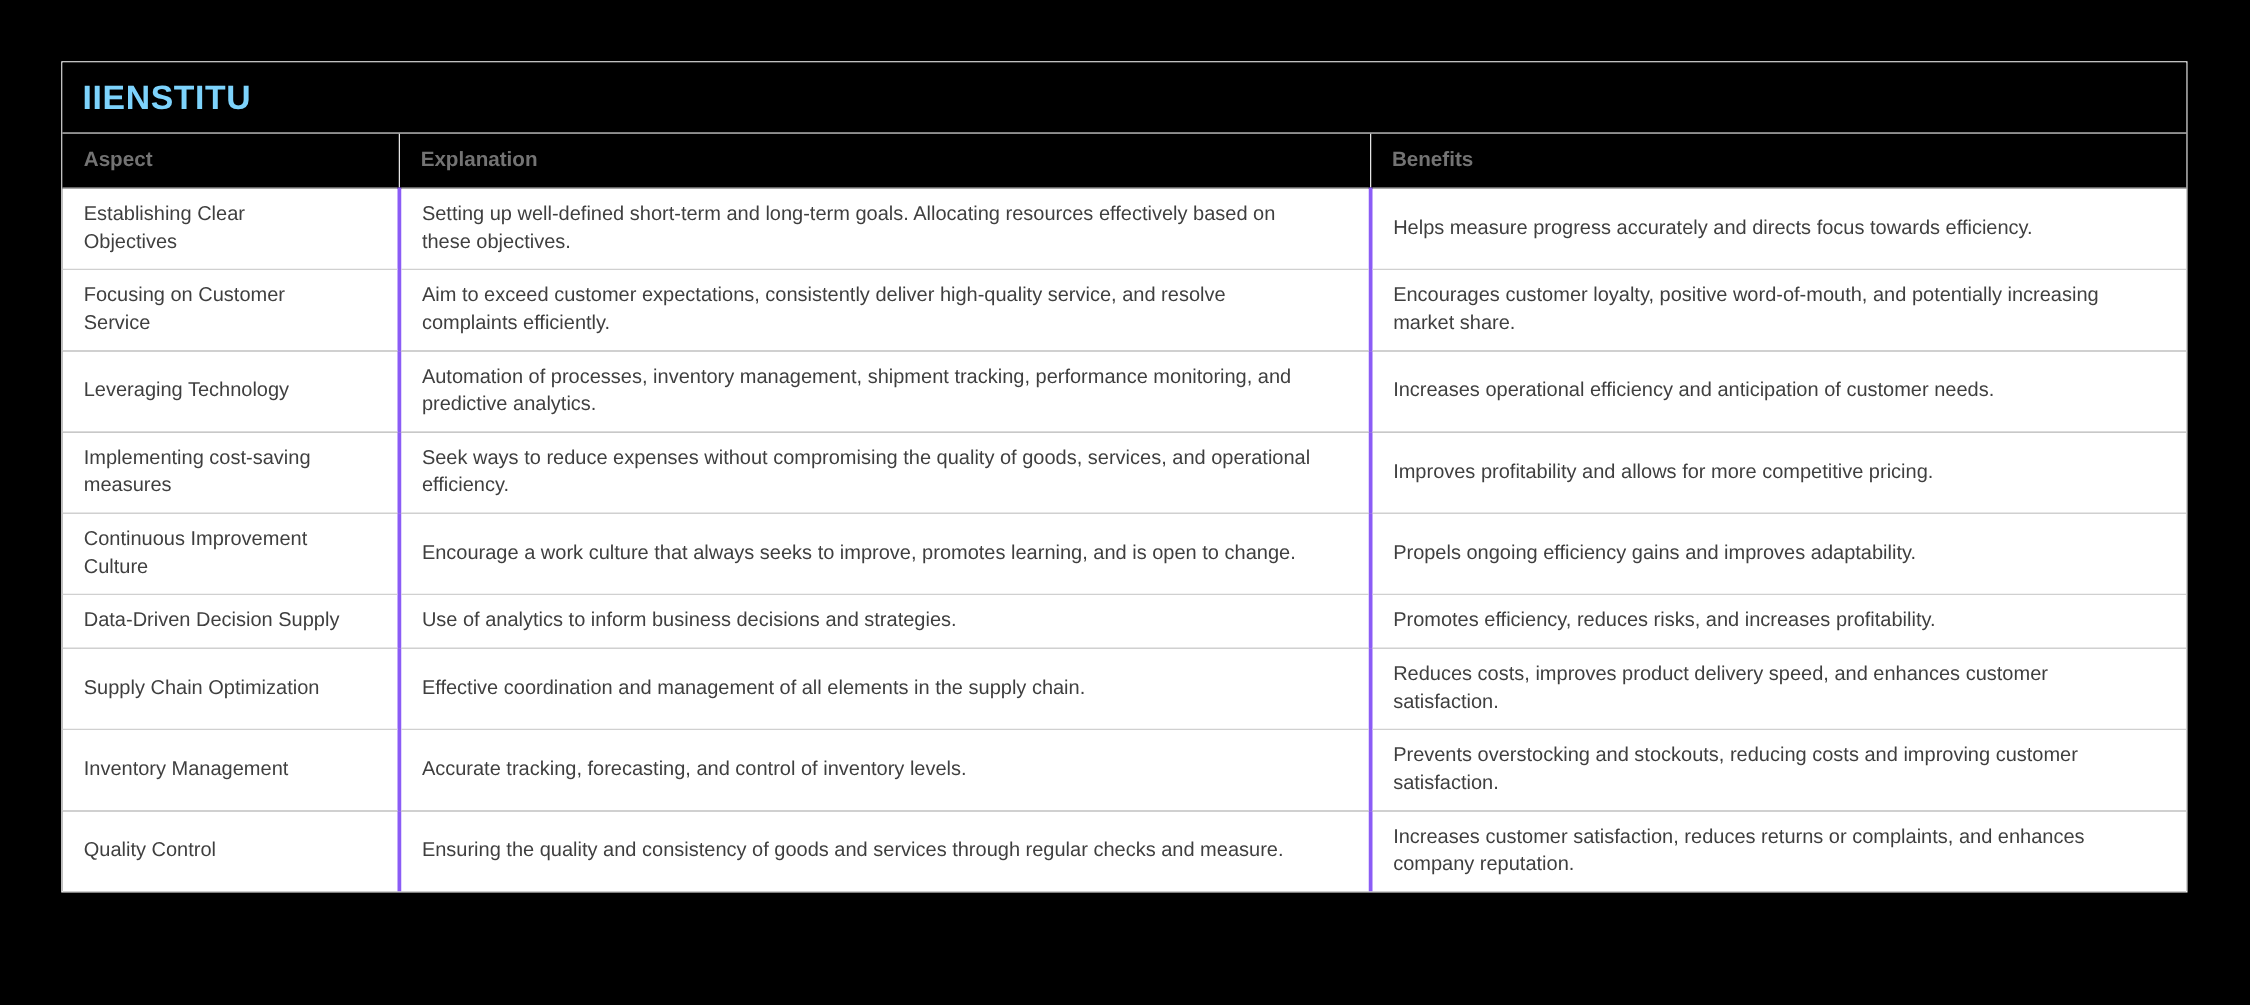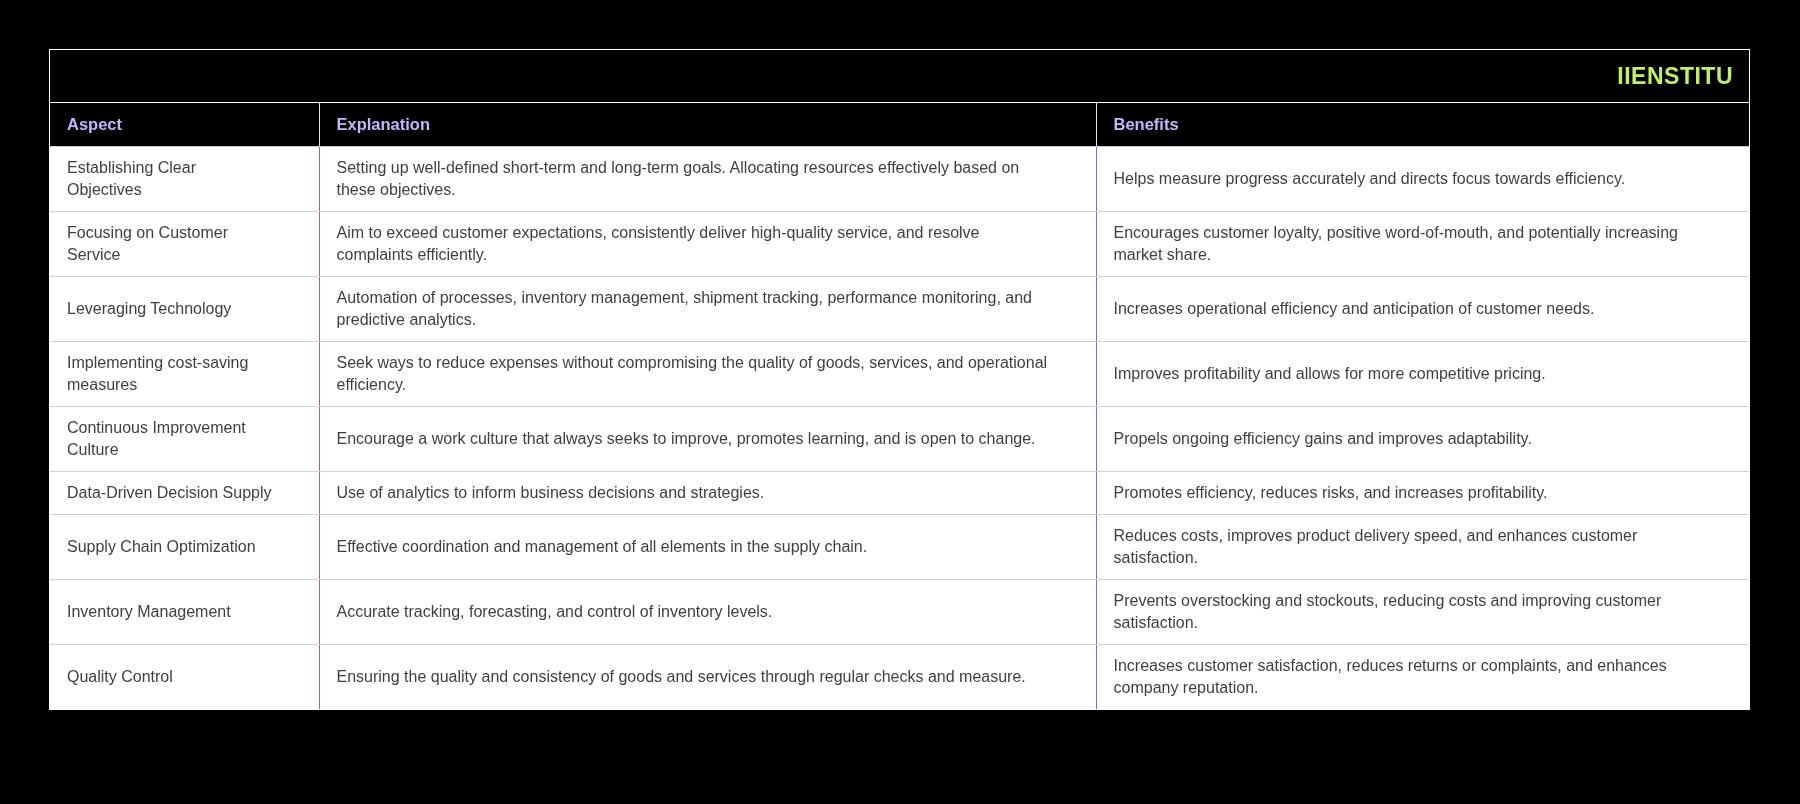--- a/index.html
+++ b/index.html
@@ -15,57 +15,56 @@
     position: absolute;
     left: 49px;
     top: 49px;
     width: 1701px;
     background: #000000;
     border: 1px solid #ffffff;
     box-sizing: border-box;
   }
   .title-bar {
     background: #000000;
-    color: #bef264;
-    font-size: 23px;
+    color: #7dd3fc;
+    font-size: 27px;
     font-weight: bold;
     letter-spacing: 0.5px;
     padding: 13px 16px 12px 16px;
     border-bottom: 1px solid #ffffff;
-    text-align: right;
   }
   table.data-table {
     width: 100%;
     border-collapse: collapse;
     table-layout: fixed;
   }
   col.col-aspect   { width: 269px; }
   col.col-expl     { width: 777px; }
   col.col-benefits { width: 653px; }
   .data-table th {
     background: #000000;
-    color: #c4b5fd;
+    color: #737373;
     font-size: 16.5px;
     font-weight: bold;
     text-align: left;
     padding: 12px 17px;
     border-right: 1px solid #e6e6e6;
     border-bottom: 1px solid #cccccc;
     box-sizing: border-box;
   }
   .data-table th:last-child { border-right: none; }
   .data-table td {
     background: #ffffff;
     color: #3f3f3f;
     font-size: 16px;
     line-height: 22px;
     vertical-align: middle;
     text-align: left;
     padding: 10px 40px 10px 17px;
-    border-right: 1px solid #8b5cf6;
+    border-right: 3px solid #8b5cf6;
     border-bottom: 1px solid #d0d0d0;
     box-sizing: border-box;
   }
   .data-table td:last-child { border-right: none; }
   .data-table tr:last-child td { border-bottom: none; }
   .data-table td.aspect-cell { padding-right: 44px; }
 </style>
 </head>
 <body>
 

